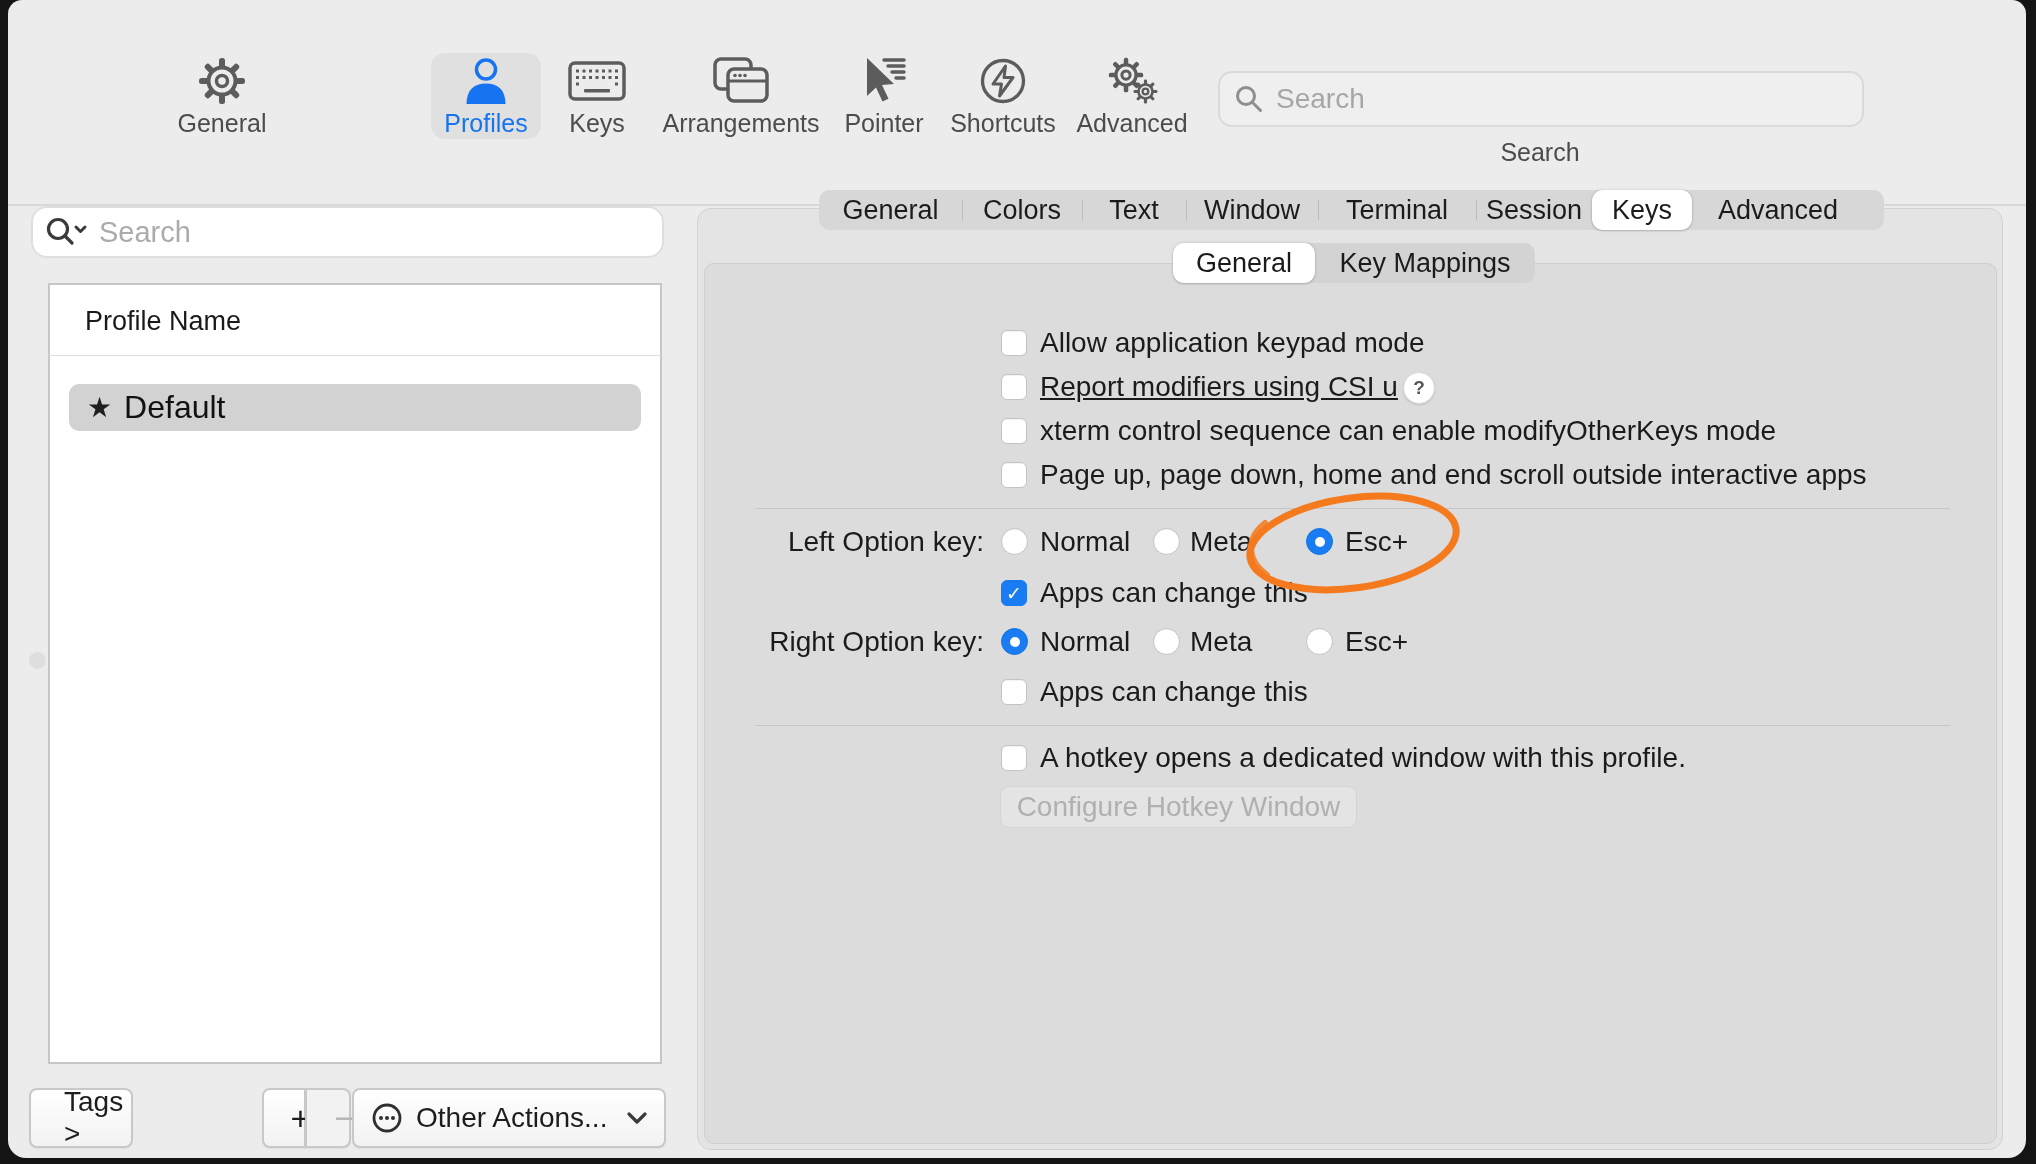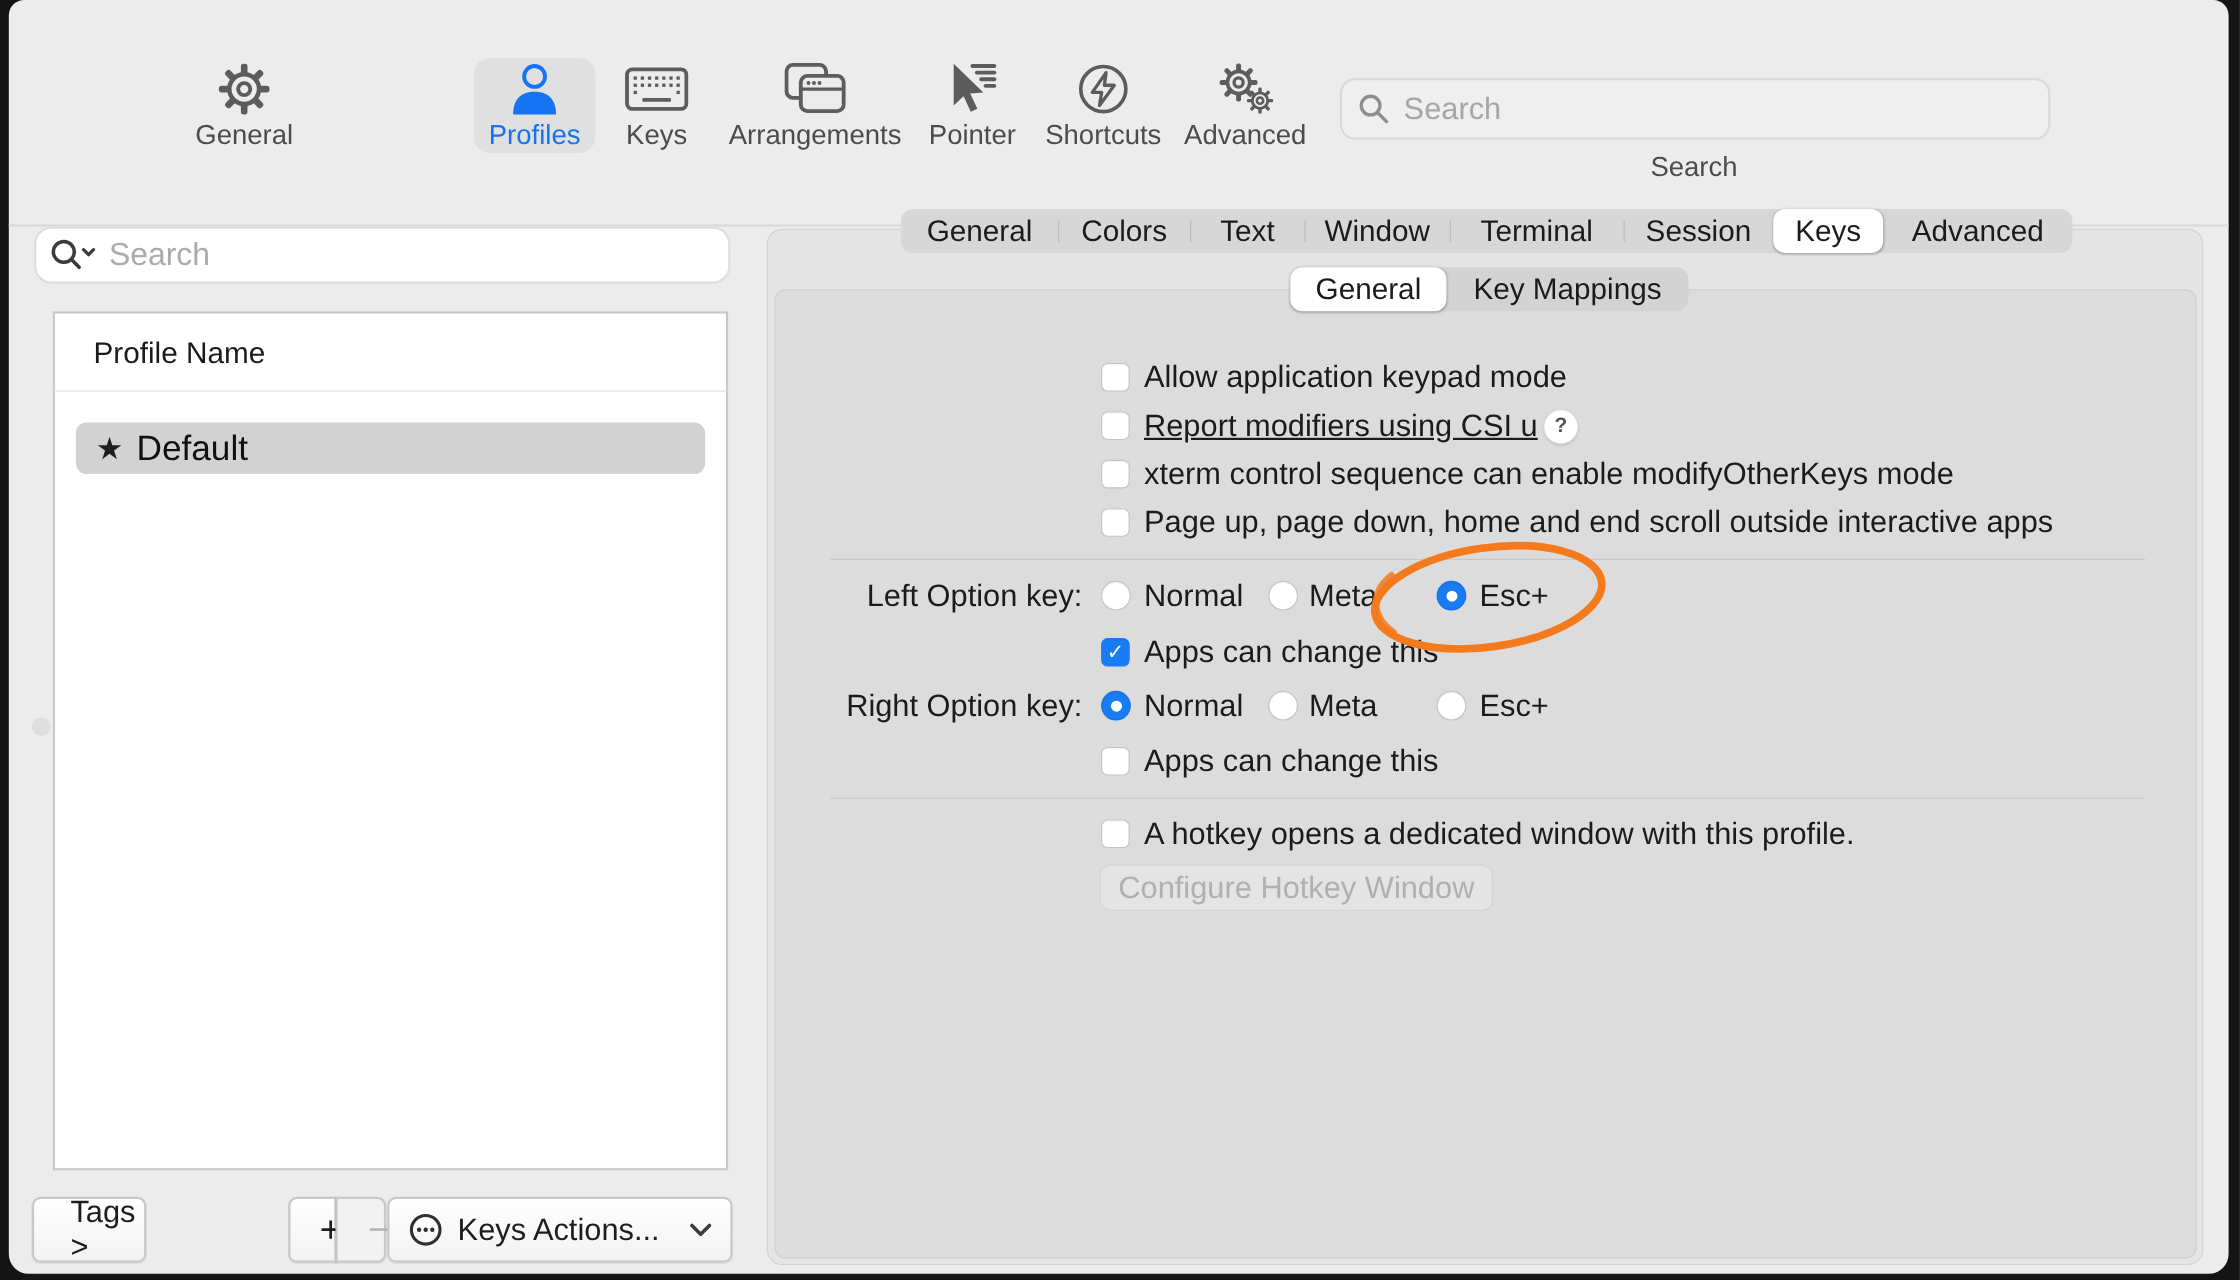--- a/index.html
+++ b/index.html
@@ -269,21 +269,21 @@
     </div>
     <div class="abs btn other-actions" style="left:344px;top:1088px;width:314px;height:60px;">
       <span>
         <svg width="34" height="34" viewBox="0 0 34 34">
           <circle cx="17" cy="17" r="13" fill="none" stroke="#2f2f2f" stroke-width="2.8"></circle>
           <circle cx="11" cy="17" r="2" fill="#2f2f2f"></circle>
           <circle cx="17" cy="17" r="2" fill="#2f2f2f"></circle>
           <circle cx="23" cy="17" r="2" fill="#2f2f2f"></circle>
         </svg>
       </span>
-      <span>Keys Actions...</span>
+      <span>Other Actions...</span>
       <span class="oa-chevron">
         <svg width="22" height="14" viewBox="0 0 22 14">
           <polyline points="3,3 11,11 19,3" fill="none" stroke="#3a3a3a" stroke-width="3.2" stroke-linecap="round" stroke-linejoin="round"></polyline>
         </svg>
       </span>
     </div>
 
     <div class="abs panel-outer"></div>
     <div class="abs panel-inner"></div>
 
@@ -301,21 +301,21 @@
         </div>
       <div class="tdiv"></div>
       <div class="tseg" style="width:132px">
           <span>Window</span>
         </div>
       <div class="tdiv"></div>
       <div class="tseg" style="width:158px">
           <span>Terminal</span>
         </div>
       <div class="tdiv"></div>
-      <div class="tseg" style="width:136px">
+      <div class="tseg" style="width:116px">
           <span>Session</span>
         </div>
       <div class="tdiv off"></div>
       <div class="tseg sel" style="width:100px">
           <span>Keys</span>
         </div>
       <div class="tdiv off"></div>
       <div class="tseg" style="width:172px">
           <span>Advanced</span>
         </div>

